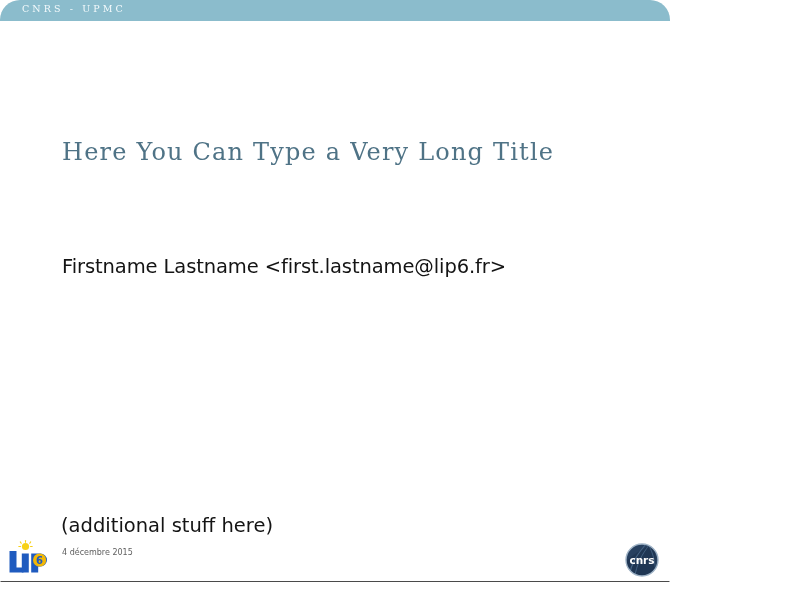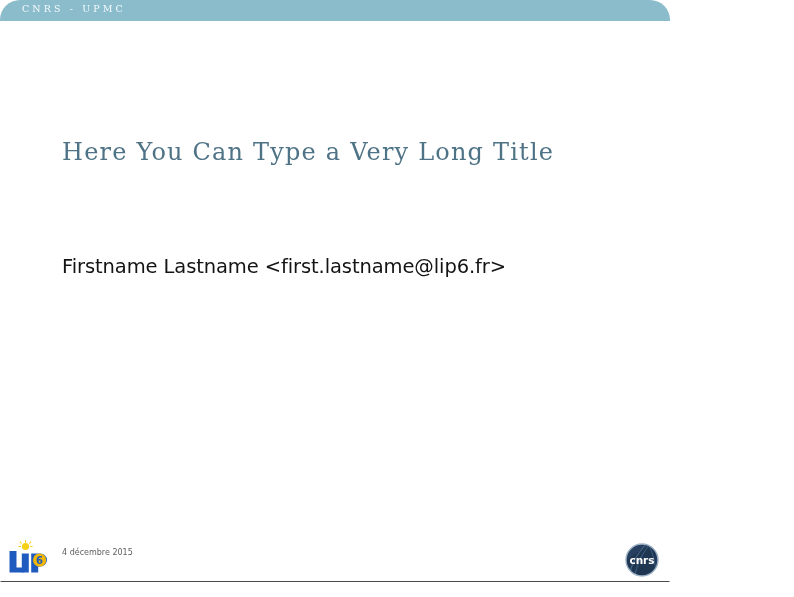--- a/index.html
+++ b/index.html
@@ -143,20 +143,21 @@
 <div class="slide">
 
   <div class="headbar">
     <span class="head-left">CNRS - UPMC</span>
   </div>
 
   <h1 class="title">Here You Can Type a Very Long Title</h1>
 
   <div class="author">Firstname Lastname &lt;first.lastname@lip6.fr&gt;</div>
 
+  <div class="extra">(additional stuff here)</div>
 
   <div class="date">4 décembre 2015</div>
 
   <div class="rule"></div>
 
   <div class="lip6">
     <svg width="46" height="38" viewBox="0 0 46 38" xmlns="http://www.w3.org/2000/svg">
 
       <g>
         <circle cx="19.5" cy="6.5" r="3.6" fill="#f7d117"></circle>

